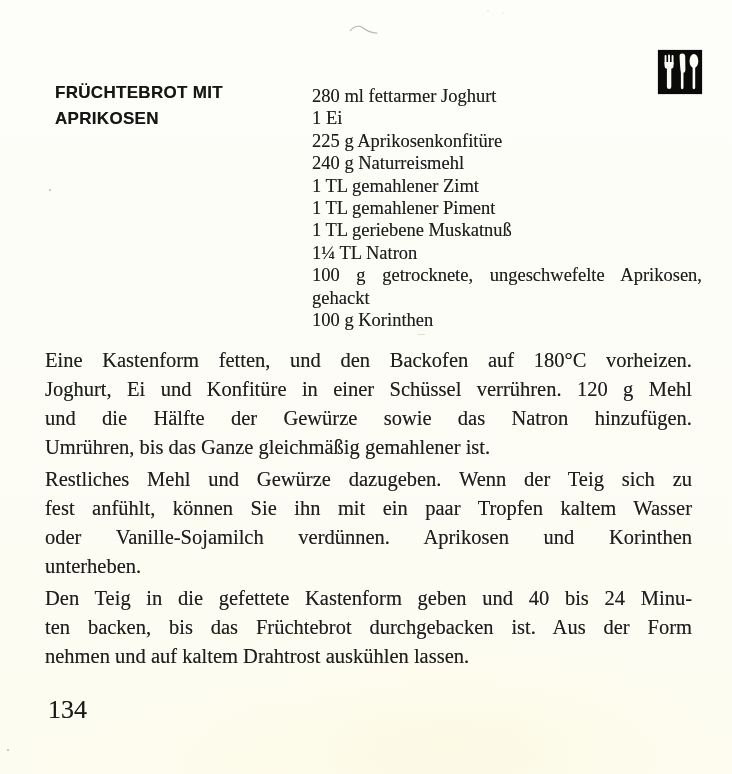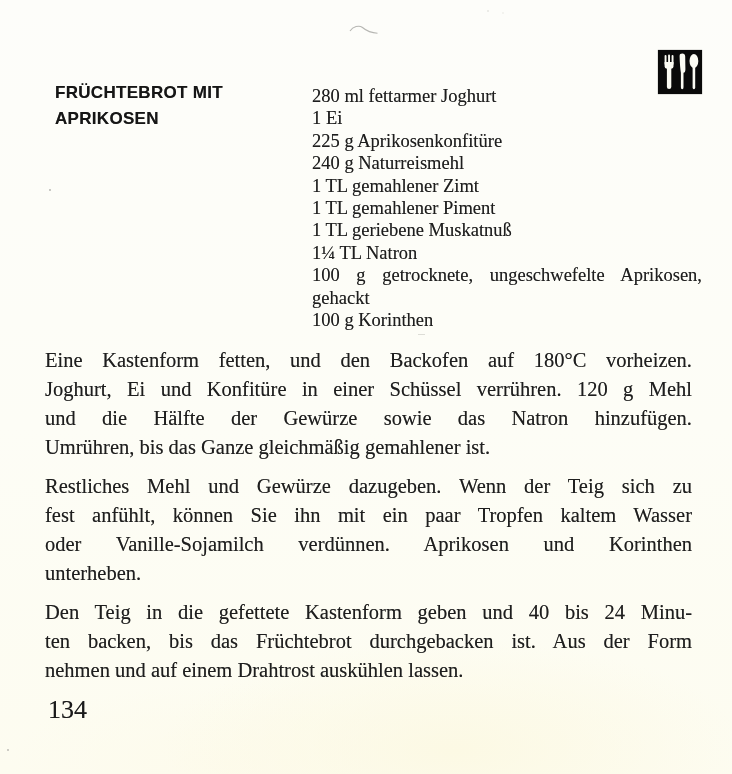--- a/index.html
+++ b/index.html
@@ -36,21 +36,21 @@
   }
   .ing-line{min-height:22.4px;}
   .ing-line.jfy{height:22.4px;overflow:hidden;text-align:justify;}
   .ing-line.jfy::after{content:"";display:inline-block;width:100%;}
   .instructions{
     position:absolute;left:45px;top:346px;width:647px;
     font-family:"Liberation Serif","DejaVu Serif",serif;
     font-size:20.5px;line-height:29px;
     text-shadow:0 0 0.5px rgba(25,25,25,0.5);
   }
-  .paragraph + .paragraph{margin-top:10px;}
+  .paragraph + .paragraph{margin-top:3px;}
   .line{height:29px;overflow:hidden;text-align:justify;}
   .line::after{content:"";display:inline-block;width:100%;}
   .line.last{text-align:left;}
   .line.last::after{content:none;}
   .page-number{
     position:absolute;left:48px;top:695px;
     font-family:"Liberation Serif","DejaVu Serif",serif;
     font-size:26px;color:#1a1a1a;
     text-shadow:0 0 0.5px rgba(25,25,25,0.5);
   }
@@ -124,19 +124,19 @@
       </div>
       <div class="paragraph">
         <div class="line">Restliches Mehl und Gewürze dazugeben. Wenn der Teig sich zu</div>
         <div class="line">fest anfühlt, können Sie ihn mit ein paar Tropfen kaltem Wasser</div>
         <div class="line">oder Vanille-Sojamilch verdünnen. Aprikosen und Korinthen</div>
         <div class="line last">unterheben.</div>
       </div>
       <div class="paragraph">
         <div class="line">Den Teig in die gefettete Kastenform geben und 40 bis 24 Minu-</div>
         <div class="line">ten backen, bis das Früchtebrot durchgebacken ist. Aus der Form</div>
-        <div class="line last">nehmen und auf einem Drahtrost auskühlen lassen.</div>
+        <div class="line last">nehmen und auf kaltem Drahtrost auskühlen lassen.</div>
       </div>
     </div>
 
   <div class="page-number">134</div>
 
 </div>
 
 </body></html>

